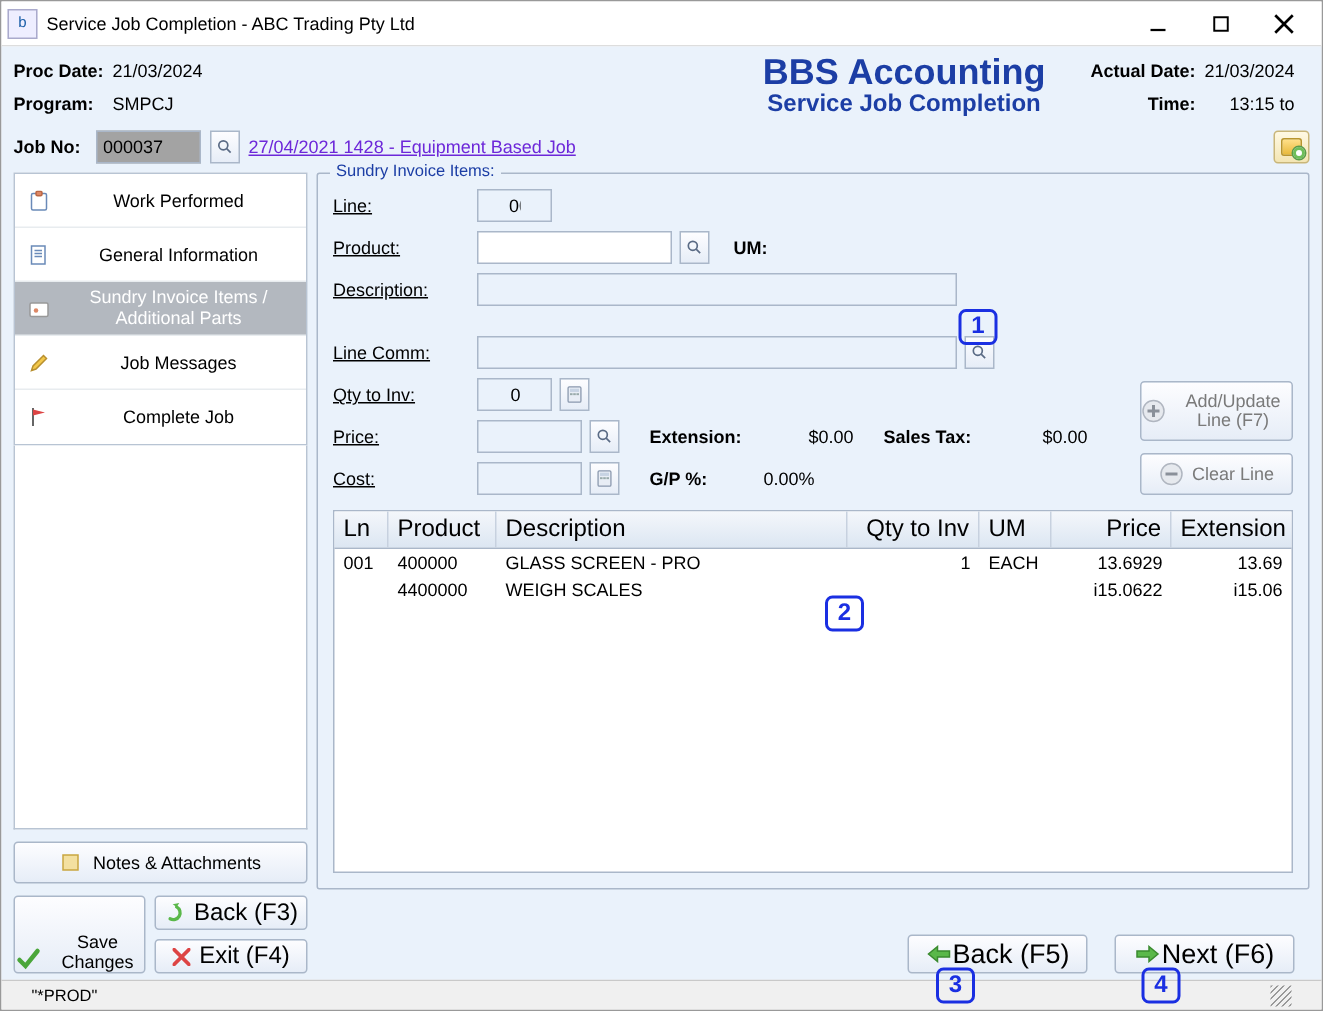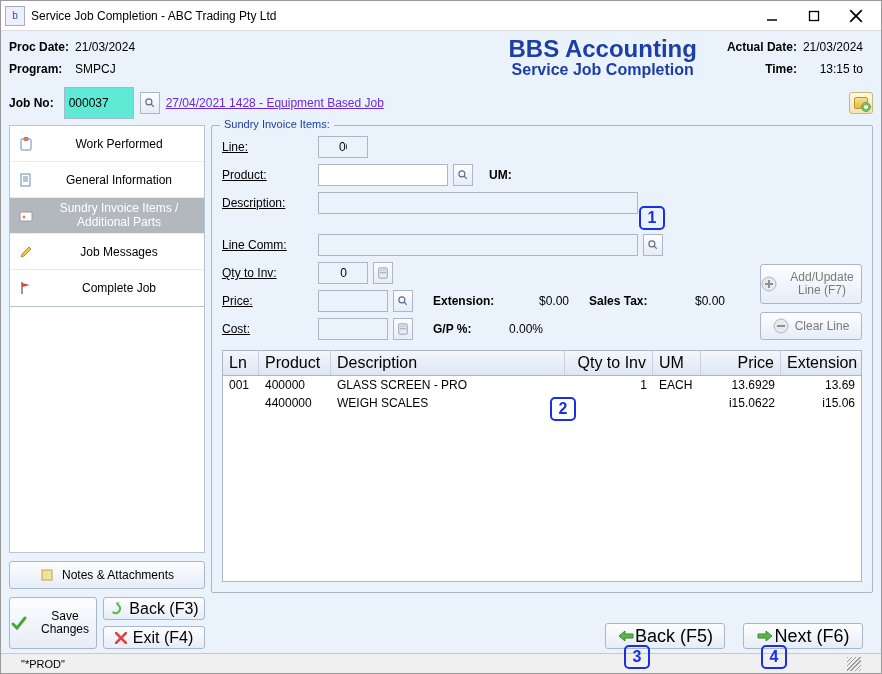--- a/index.html
+++ b/index.html
@@ -13,40 +13,40 @@
   .tbtn.close { font-size:16px; }
   .body { flex:1; background:#eaf2fb; padding:6px 8px 4px 8px; display:flex; flex-direction:column; position:relative; }
   .hdr-grid { display:grid; grid-template-columns:auto 1fr auto auto auto; font-size:12px; row-gap:2px; align-items:center; }
   .hdr-grid .lbl { font-weight:bold; padding-right:6px; }
   .hdr-grid .val { padding-right:10px; }
   .hdr-center { text-align:center; }
   .brand { color:#1c3ea5; font-weight:bold; font-size:24px; line-height:1; }
   .brand-sub { color:#1c3ea5; font-weight:bold; font-size:16px; }
   .jobrow { display:flex; align-items:center; font-size:12px; margin-top:8px; gap:6px; }
   .jobrow .jlbl { font-weight:bold; margin-right:4px; }
-  .jobrow .jinput { width:70px; height:32px; border:1px solid #aab7c9; background:#5eead4; padding:2px 4px; font-size:12px; }
+  .jobrow .jinput { width:70px; height:22px; border:1px solid #aab7c9; background:#a3a3a3; padding:2px 4px; font-size:12px; }
   .lookup { width:20px; height:22px; border:1px solid #aab7c9; background:linear-gradient(#fdfdff,#e6edf7); display:flex; align-items:center; justify-content:center; }
   .lookup svg { width:12px; height:12px; }
   .joblink { color:#6d28d9; text-decoration:underline; cursor:pointer; }
   .docicon { width:24px; height:22px; border:1px solid #c9b679; border-radius:3px; background:linear-gradient(#fff9e3,#f3e5b3); margin-left:auto; display:flex; align-items:center; justify-content:center; }
   .docicon-inner { width:14px; height:12px; background:linear-gradient(#ffe08a,#e8b93b); border:1px solid #b8952f; border-radius:2px; position:relative; }
   .docicon-inner::after { content:""; position:absolute; right:-4px; bottom:-4px; width:8px; height:8px; background:#fff; border:1px solid #5a9c4a; border-radius:50%; box-shadow:inset 0 0 0 2px #6fbf5a; }
   .main { flex:1; display:flex; margin-top:6px; gap:6px; min-height:0; }
   .leftcol { width:196px; display:flex; flex-direction:column; }
   .nav { border:1px solid #b8c4d3; background:#fff; }
   .navitem { display:flex; align-items:center; height:36px; border-bottom:1px solid #e8ecef; font-size:12px; padding:0 8px; gap:8px; }
   .navitem:last-child { border-bottom:none; }
   .navitem .ni-icon { width:16px; height:16px; display:flex; align-items:center; justify-content:center; }
   .navitem .ni-label { flex:1; text-align:center; }
   .navitem.selected { background:#b3b8bf; color:#fff; }
   .navitem.selected .ni-label { font-weight:normal; }
   .navspacer { flex:1; background:#fff; border-left:1px solid #b8c4d3; border-right:1px solid #b8c4d3; border-bottom:1px solid #b8c4d3; }
   .notes-btn { margin-top:8px; height:28px; display:flex; align-items:center; justify-content:center; gap:8px; border:1px solid #aab7c9; background:linear-gradient(#fdfdff,#e6edf7); font-size:12px; border-radius:3px; }
   .bottom-left { display:flex; gap:6px; margin-top:8px; }
-  .save-btn { flex:0 0 88px; height:52px; border:1px solid #aab7c9; background:linear-gradient(#fdfdff,#e6edf7); border-radius:3px; display:flex; align-items:center; justify-content:center; gap:6px; font-size:12px; text-align:center; }
+  .save-btn { flex:0 0 88px; height:52px; border:1px solid #aab7c9; background:linear-gradient(#fdfdff,#e6edf7); border-radius:3px; display:flex; align-items:flex-end; justify-content:center; gap:6px; font-size:12px; text-align:center; }
   .rtcol { display:flex; flex-direction:column; gap:6px; flex:1; }
   .small-btn { flex:1; border:1px solid #aab7c9; background:linear-gradient(#fdfdff,#e6edf7); border-radius:3px; display:flex; align-items:center; justify-content:center; gap:6px; font-size:16px; }
   .rightcol { flex:1; display:flex; flex-direction:column; min-height:0; }
   .panel { border:1px solid #aab7c9; background:#eaf2fb; position:relative; padding:10px 10px 10px 10px; border-radius:2px; }
   .panel-title { position:absolute; top:-8px; left:8px; background:#eaf2fb; padding:0 4px; font-size:11px; color:#1c3ea5; }
   .frm { display:grid; grid-template-columns:90px 1fr; row-gap:6px; column-gap:6px; font-size:12px; align-items:center; }
   .frm .fl { font-weight:normal;text-decoration:underline; }
   .tin { height:22px; border:1px solid #aab7c9; background:#fff; font-size:12px; padding:2px 20px; }
   .tin.ro { background:#eaf2fb; }
   .tin.wide { width:100%; }

